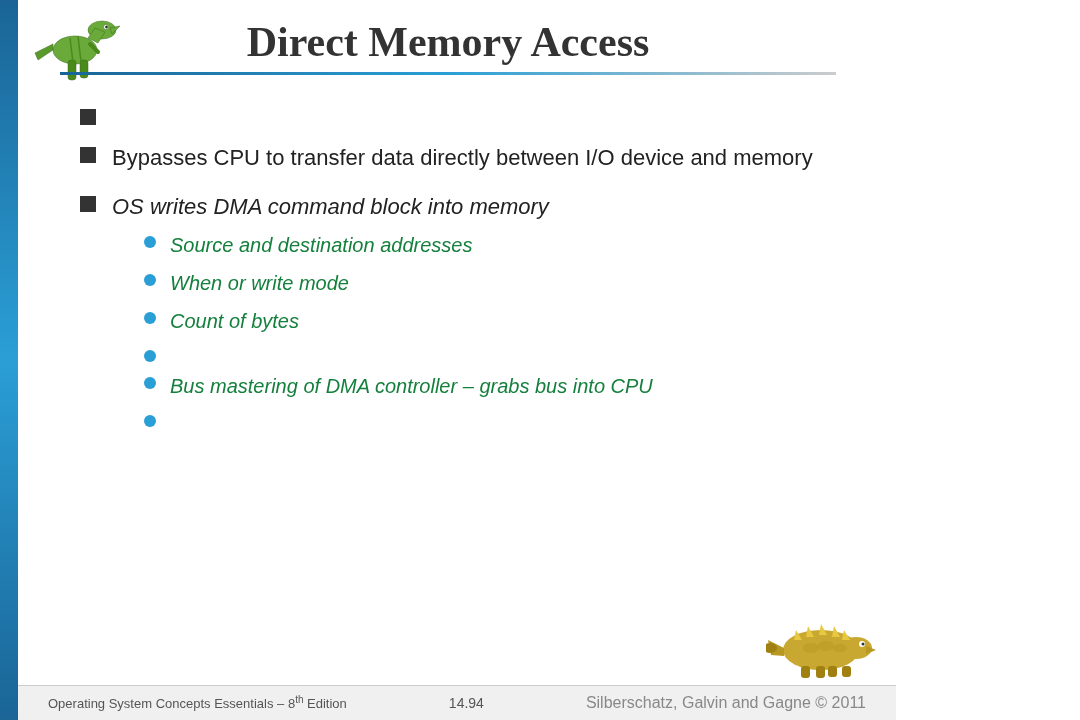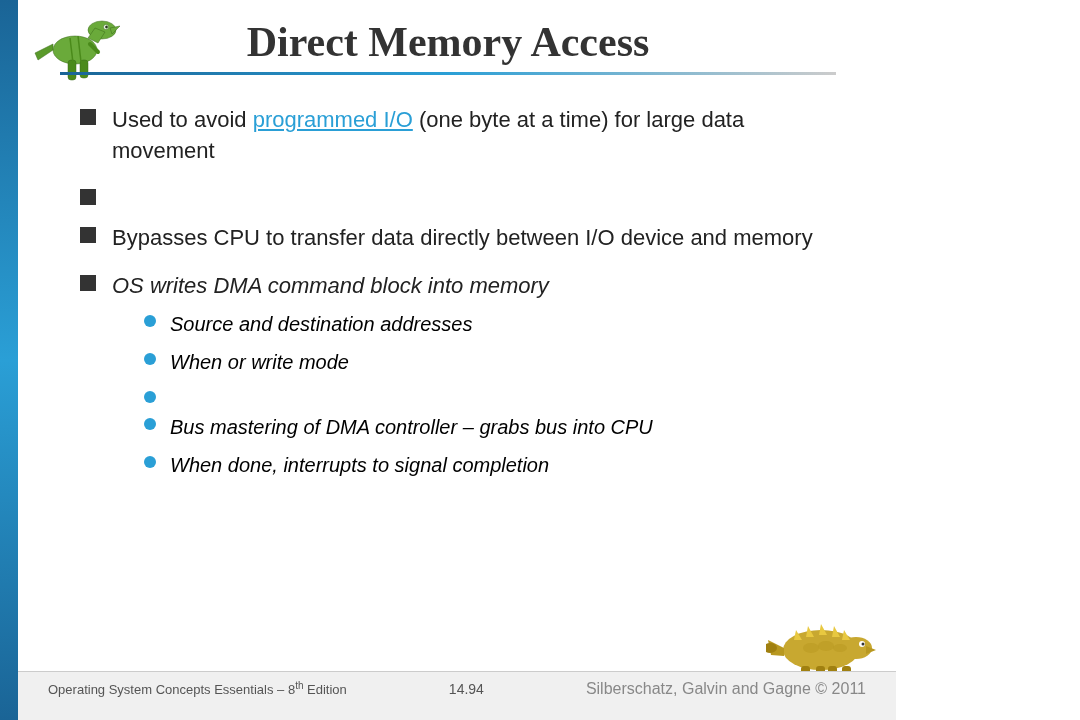--- a/index.html
+++ b/index.html
@@ -119,30 +119,30 @@
       height: 12px;
       background: #2a9fd6;
       border-radius: 50%;
       margin-right: 14px;
       margin-top: 5px;
       flex-shrink: 0;
     }
 
     .sub-bullet-text {
       font-size: 20px;
-      color: #000000;
+      color: #15803d;
       line-height: 1.4;
     }
 
     
     .footer {
       display: flex;
       justify-content: space-between;
       align-items: center;
-      padding: 8px 30px 22px 30px;
+      padding: 8px 30px 8px 30px;
       border-top: 1px solid #cccccc;
       background: #f0f0f0;
       position: absolute;
       bottom: 0;
       left: 18px;
       right: 0;
     }
 
     .footer-left {
       font-size: 13px;
@@ -222,26 +222,20 @@
 
   <div class="header">
     <div class="title-container">
       <h1 class="slide-title">Direct Memory Access</h1>
       <div class="title-underline"></div>
     </div>
   </div>
 
   <div class="content">
 
-    <div class="bullet-item">
-      <div class="bullet-square"></div>
-      <div class="bullet-text">
-        Used to avoid <span class="highlight-blue">programmed I/O</span> (one byte at a time) for large data movement
-      </div>
-    </div>
 
     <div class="bullet-item">
       <div class="bullet-square"></div>
     </div>
 
     <div class="bullet-item">
       <div class="bullet-square"></div>
       <div class="bullet-text">
         Bypasses CPU to transfer data directly between I/O device and memory
       </div>
@@ -258,33 +252,36 @@
           <div class="sub-bullet-item">
             <div class="sub-bullet-circle"></div>
             <div class="sub-bullet-text">Source and destination addresses</div>
           </div>
 
           <div class="sub-bullet-item">
             <div class="sub-bullet-circle"></div>
             <div class="sub-bullet-text">When or write mode</div>
           </div>
 
+          <div class="sub-bullet-item">
+            <div class="sub-bullet-circle"></div>
+            <div class="sub-bullet-text">Count of bytes</div>
+          </div>
 
           <div class="sub-bullet-item">
             <div class="sub-bullet-circle"></div>
           </div>
 
           <div class="sub-bullet-item">
             <div class="sub-bullet-circle"></div>
             <div class="sub-bullet-text">Bus mastering of DMA controller – grabs bus into CPU</div>
           </div>
 
           <div class="sub-bullet-item">
             <div class="sub-bullet-circle"></div>
-            <div class="sub-bullet-text">When done, interrupts to signal completion</div>
           </div>
 
         </div>
       </div>
     </div>
 
   </div>
 
   <div class="dino-bottom">
     <svg viewBox="0 0 110 80" class="dino-bottom-svg" xmlns="http://www.w3.org/2000/svg">

